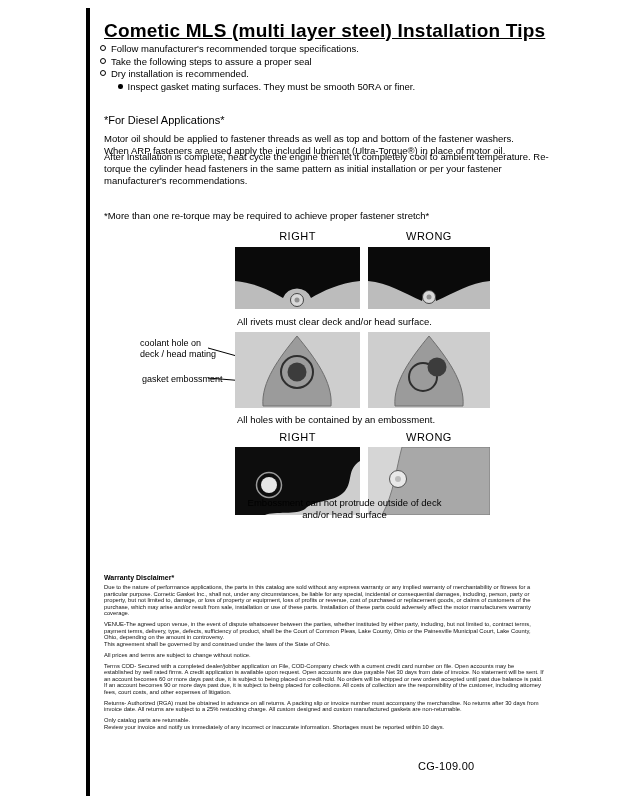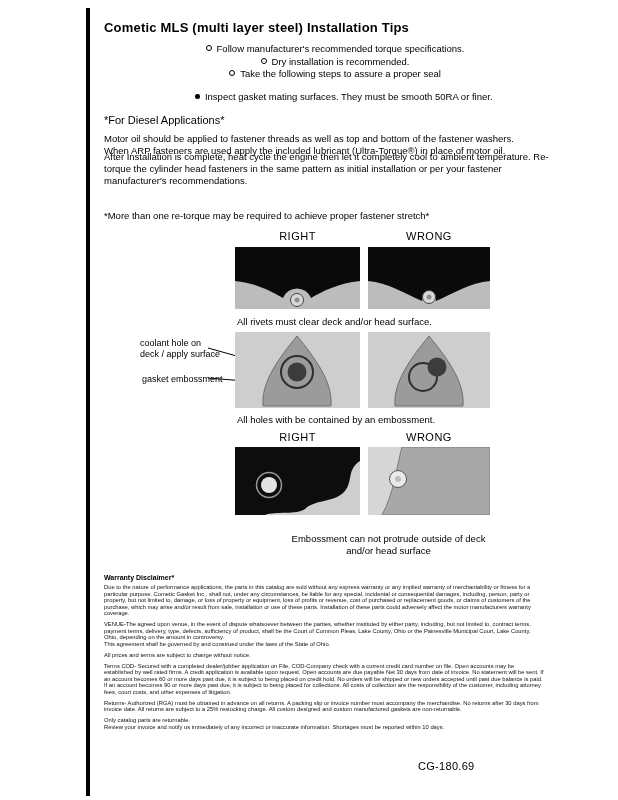--- a/index.html
+++ b/index.html
@@ -2,24 +2,24 @@
 <html><head>
 <meta charset="utf-8">
 <style>
   html,body{margin:0;padding:0;}
   body{
     width:618px;height:800px;position:relative;background:#ffffff;
     font-family:"Liberation Sans", sans-serif;color:#000;overflow:hidden;
   }
   .abs{position:absolute;}
   .left-rule{left:86px;top:8px;width:4px;height:788px;background:#000;}
-  .doc-title{left:104px;top:20px;font-size:13px;font-weight:bold;letter-spacing:.2px;}
+  .doc-title{left:104px;top:20px;font-size:19px;font-weight:bold;text-decoration:underline;letter-spacing:.2px;}
   .bullets{left:100px;top:43px;font-size:9.5px;line-height:12.5px;width:470px;}
-  .bullet-row{display:flex;align-items:baseline;justify-content:center;}
-  .sub{margin-left:18px;margin-top:10px;}
+  .bullet-row{display:flex;align-items:baseline;}
+  .sub{margin-left:18px;}
   .o-mark{display:inline-block;width:4px;height:4px;border:1px solid #000;border-radius:50%;margin-right:5px;flex:0 0 auto;transform:translateY(-1px);}
   .f-mark{display:inline-block;width:4.5px;height:4.5px;background:#000;border-radius:50%;margin-right:5px;flex:0 0 auto;transform:translateY(-1px);}
   .diesel-heading{left:104px;top:114px;font-size:11px;font-weight:normal;}
   .body-para{left:104px;width:448px;font-size:9.5px;line-height:12px;white-space:pre-line;}
   .para1{top:133px;}
   .para2{top:151px;}
   .note{top:210px;}
   .col-header{top:230px;font-size:11px;letter-spacing:.5px;text-align:center;}
   .col-left{left:235px;width:125px;}
   .col-right{left:368px;width:122px;}
@@ -39,25 +39,25 @@
 
 <div class="abs doc-title">Cometic MLS (multi layer steel) Installation Tips</div>
 
 <div class="abs bullets">
   <div class="bullet-row">
     <span class="o-mark"></span>
     <span>Follow manufacturer's recommended torque specifications.</span>
   </div>
   <div class="bullet-row">
     <span class="o-mark"></span>
-    <span>Dry installation is recommended.</span>
+    <span>Take the following steps to assure a proper seal</span>
   </div>
   <div class="bullet-row">
     <span class="o-mark"></span>
-    <span>Take the following steps to assure a proper seal</span>
+    <span>Dry installation is recommended.</span>
   </div>
   <div class="bullet-row sub">
     <span class="f-mark"></span>
     <span>Inspect gasket mating surfaces.  They must be smooth 50RA or finer.</span>
   </div>
 </div>
 
 <div class="abs diesel-heading">*For Diesel Applications*</div>
 <div class="abs body-para para1">Motor oil should be applied to fastener threads as well as top and bottom of the fastener washers.
 When ARP fasteners are used apply the included lubricant (Ultra-Torque®) in place of motor oil.</div>
@@ -79,21 +79,21 @@
   <svg width="122" height="62" viewBox="0 0 122 62">
     <rect width="122" height="62" fill="#bcbcbc"></rect>
     <path d="M0,0 H122 V34 C102,36 86,46 68,54 A7,7 0 0 0 54,54 C36,46 20,36 0,34 Z" fill="#0a0a0a"></path>
     <circle cx="61" cy="50" r="6.5" fill="#d8d8d8" stroke="#444" stroke-width="1"></circle>
     <circle cx="61" cy="50" r="2.5" fill="#8f8f8f"></circle>
   </svg>
 </div>
 <div class="abs caption" style="top:316px;">All rivets must clear deck and/or head surface.</div>
 
 <div class="abs ptr-label" style="left:140px;top:338px;width:92px;">coolant hole on
-deck / apply surface</div>
+deck / head mating</div>
 <div class="abs ptr-label" style="left:118px;top:374px;width:100px;padding-left:24px;">gasket embossment</div>
 
 <svg class="abs" style="left:200px;top:336px;" width="100" height="60">
   <line x1="8" y1="12" x2="94" y2="36" stroke="#000" stroke-width="1"></line>
   <line x1="8" y1="42" x2="82" y2="48" stroke="#000" stroke-width="1"></line>
 </svg>
 
 <div class="abs panel" style="left:235px;top:332px;">
   <svg width="125" height="76" viewBox="0 0 125 76">
     <rect width="125" height="76" fill="#cecece"></rect>
@@ -124,27 +124,27 @@
   </svg>
 </div>
 <div class="abs panel" style="left:368px;top:447px;">
   <svg width="122" height="68" viewBox="0 0 122 68">
     <rect width="122" height="68" fill="#d6d6d6"></rect>
     <path d="M34,0 H122 V68 H14 C26,46 28,22 34,0 Z" fill="#a8a8a8" stroke="#7a7a7a" stroke-width="1"></path>
     <circle cx="30" cy="32" r="8.5" fill="#e9e9e9" stroke="#555" stroke-width="1"></circle>
     <circle cx="30" cy="32" r="3" fill="#bdbdbd"></circle>
   </svg>
 </div>
-<div class="abs caption" style="top:533px;width:215px;margin-left:44px;">Embossment can not protrude outside of deck and/or head surface</div>
+<div class="abs caption" style="top:497px;width:215px;">Embossment can not protrude outside of deck and/or head surface</div>
 
 <div class="abs warranty-head">Warranty Disclaimer*</div>
 <div class="abs warranty">
   <p>Due to the nature of performance applications, the parts in this catalog are sold without any express warranty or any implied warranty of merchantability or fitness for a particular purpose.  Cometic Gasket Inc., shall not, under any circumstances, be liable for any special, incidental or consequential damages, including, person, party or property, but not limited to, damage, or loss of property or equipment, loss of profits or revenue, cost of purchased or replacement goods, or claims of customers of the purchase, which may arise and/or result from sale, installation or use of these parts.  Installation of these parts could adversely affect the motor manufacturers warranty coverage.</p>
   <p>VENUE-The agreed upon venue, in the event of dispute whatsoever between the parties, whether instituted by either party, including, but not limited to, contract terms, payment terms, delivery, type, defects, sufficiency of product, shall be the Court of Common Pleas, Lake County, Ohio or the Painesville Municipal Court, Lake County, Ohio, depending on the amount in controversy.
 This agreement shall be governed by and construed under the laws of the State of Ohio.</p>
   <p>All prices and terms are subject to change without notice.</p>
   <p>Terms COD- Secured with a completed dealer/jobber application on File, COD-Company check with a current credit card number on file.  Open accounts may be established by well rated firms.  A credit application is available upon request.  Open accounts are due payable Net 30 days from date of invoice.  No statement will be sent.  If an account becomes 60 or more days past due, it is subject to being placed on credit hold.  No orders will be shipped or new orders accepted until past due balance is paid.  If an account becomes 90 or more days past due, it is subject to being placed for collections.  All costs of collection are the responsibility of the customer, including attorney fees, court costs, and other expenses of litigation.</p>
   <p>Returns- Authorized (RGA) must be obtained in advance on all returns.  A packing slip or invoice number must accompany the merchandise.  No returns after 30 days from invoice date.  All returns are subject to a 25% restocking charge.  All custom designed and custom manufactured gaskets are non-returnable.</p>
   <p>Only catalog parts are returnable.
 Review your invoice and notify us immediately of any incorrect or inaccurate information.  Shortages must be reported within 10 days.</p>
 </div>
 
-<div class="abs footer-code">CG-180.69</div>
+<div class="abs footer-code">CG-109.00</div>
 
 </body></html>

